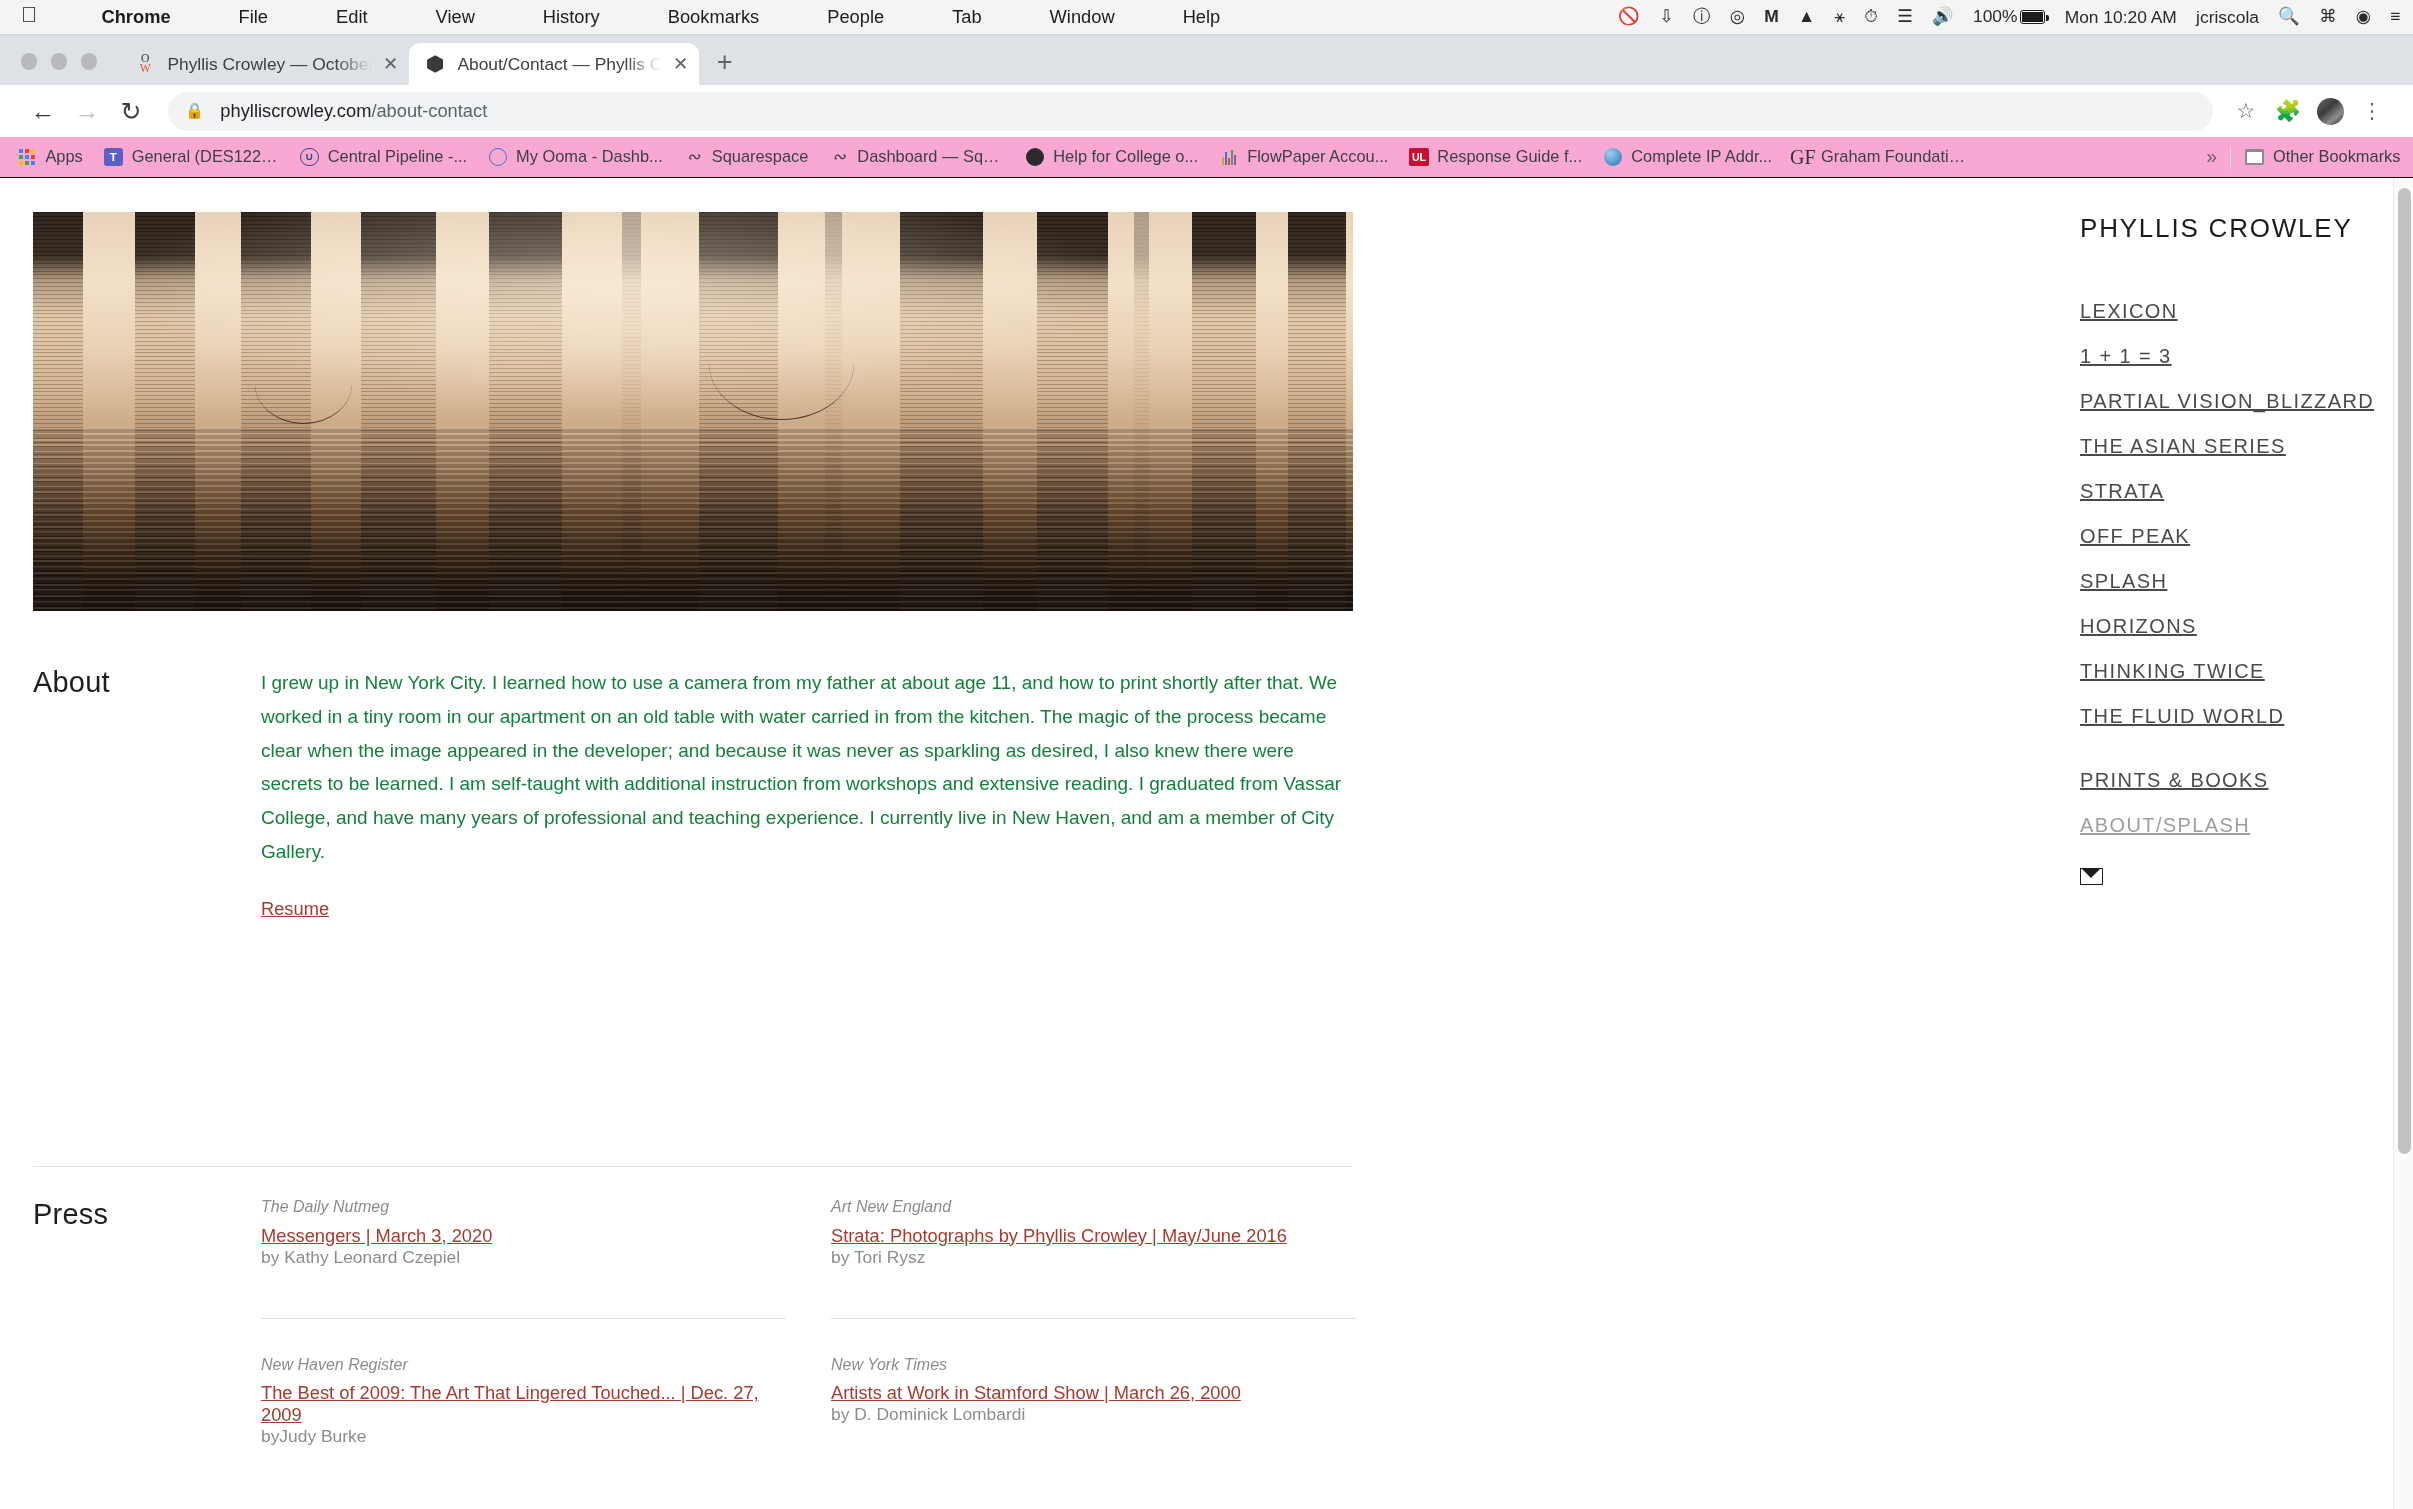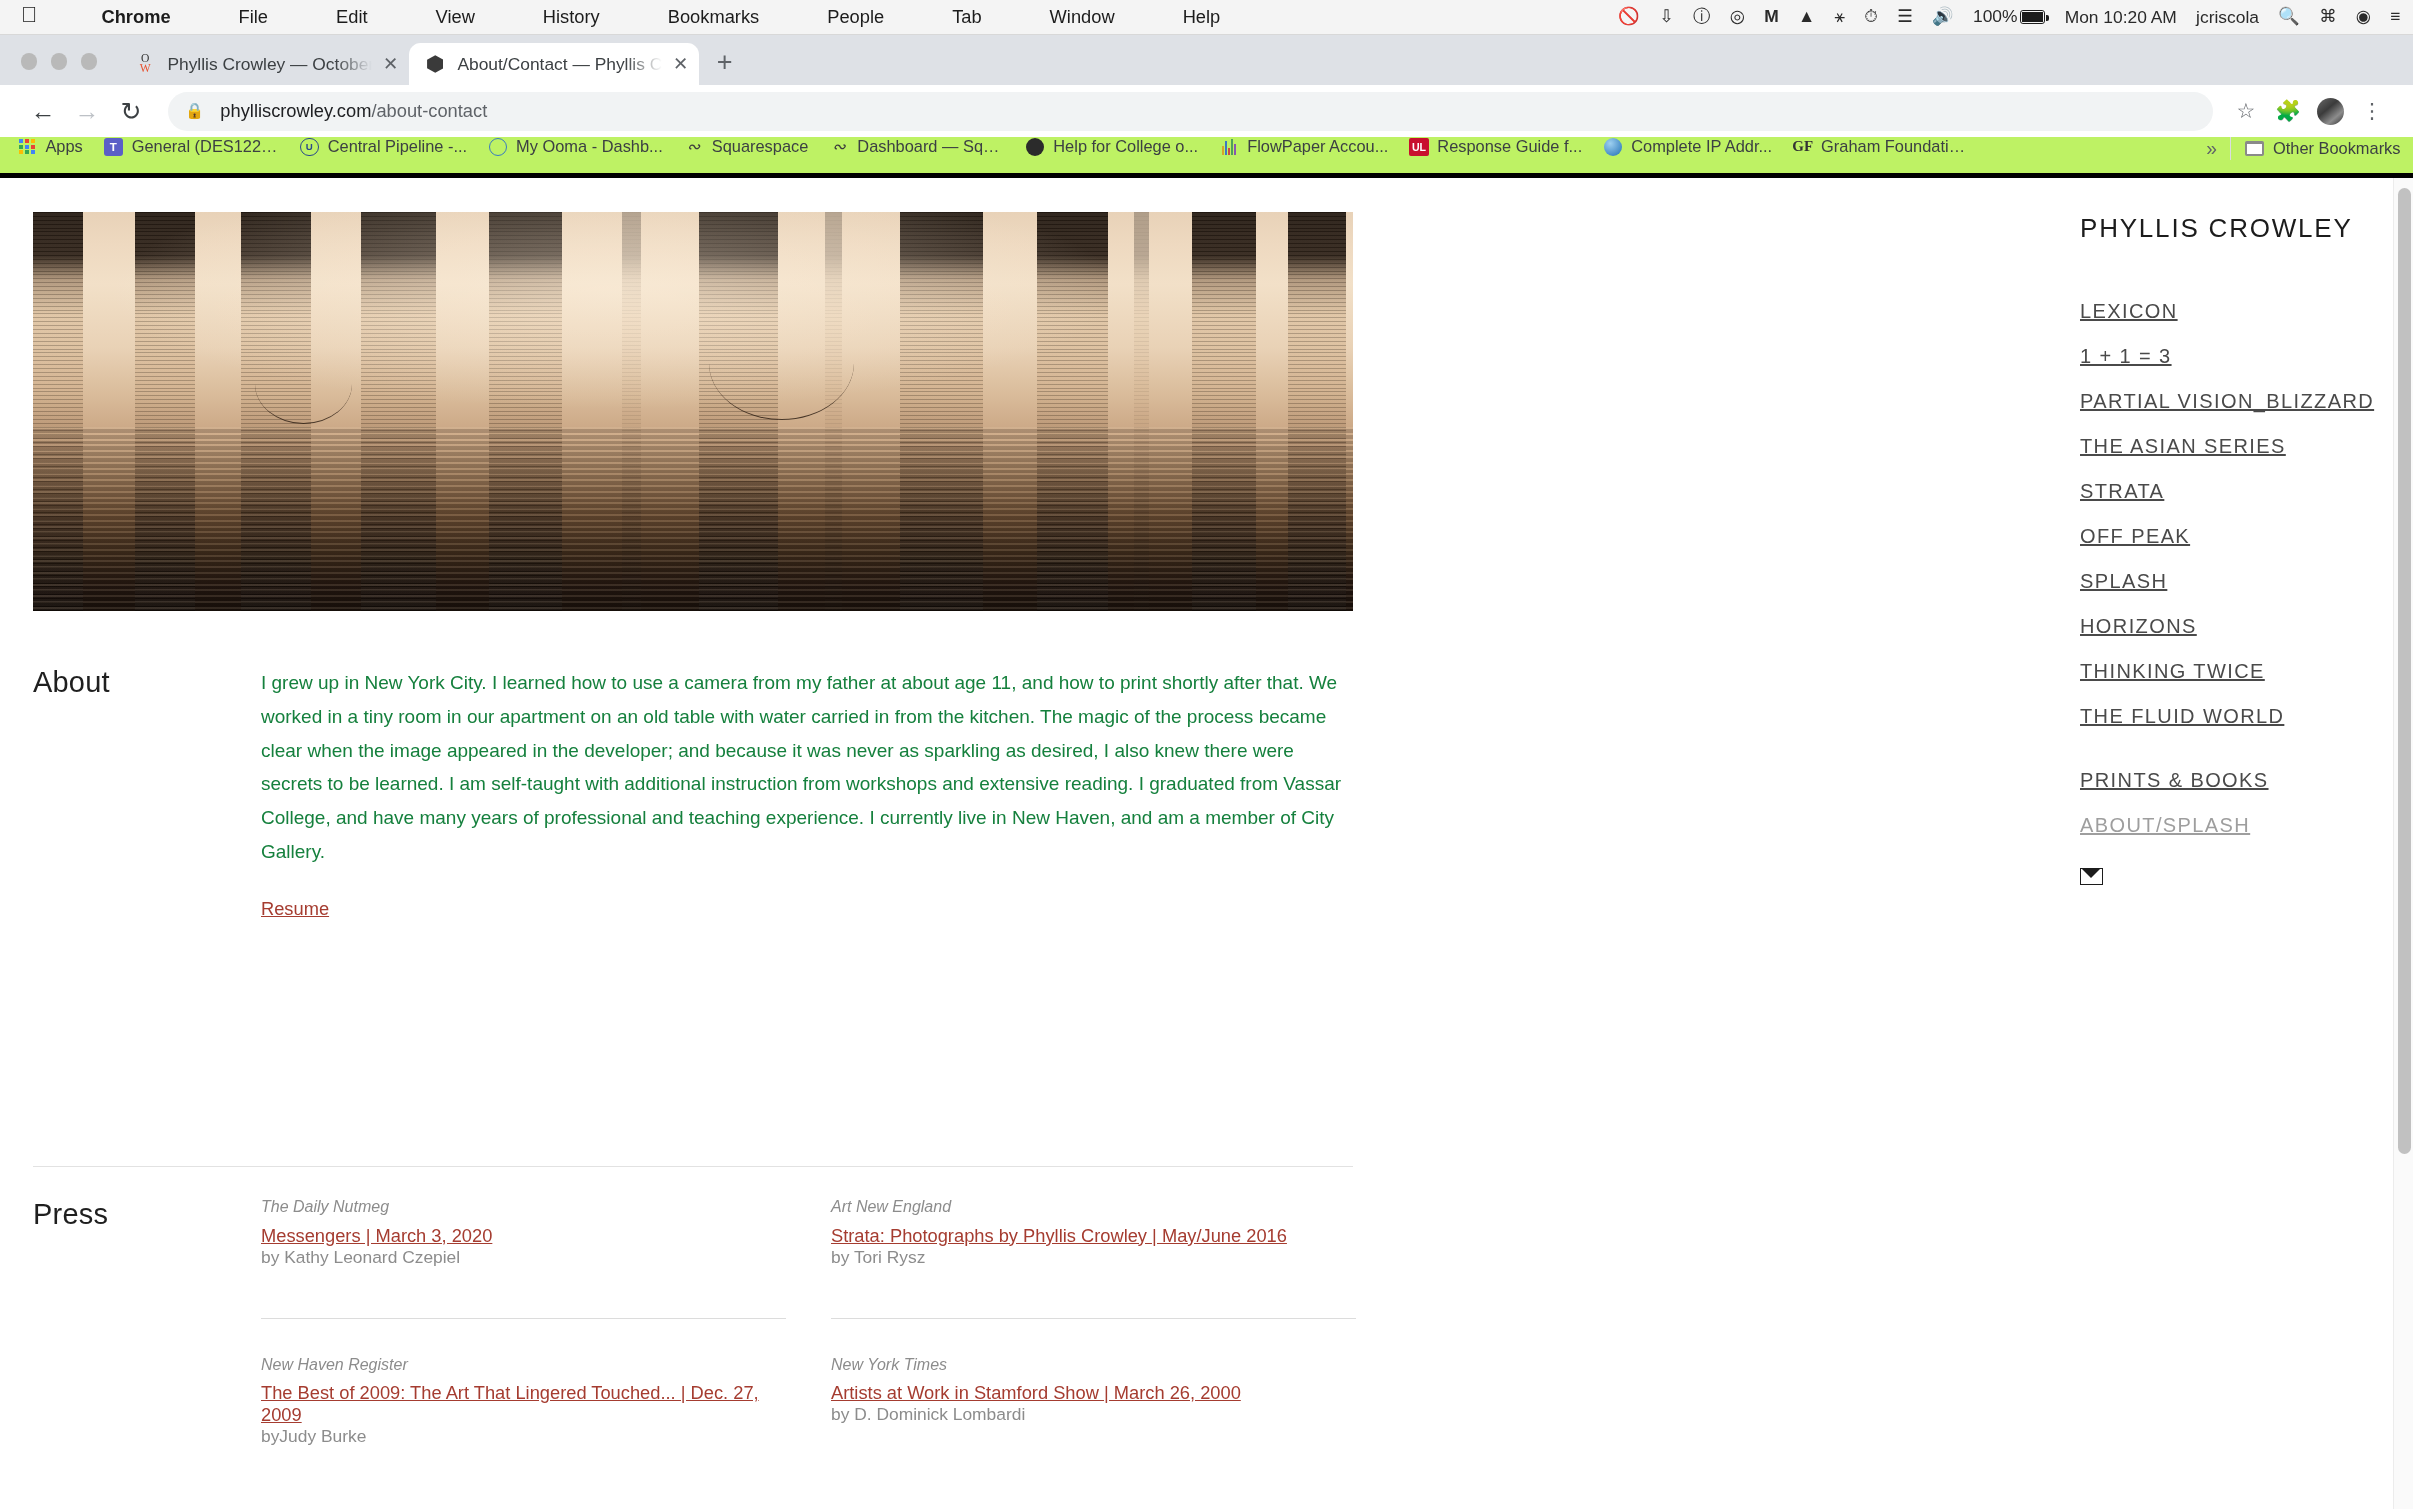--- a/index.html
+++ b/index.html
@@ -156,23 +156,23 @@
     font-size: 21px; color: #5f6368;
   }
   .avatar-img {
     width: 27px; height: 27px; border-radius: 50%;
     background: linear-gradient(140deg,#6b6b6b 0%,#3b3b3b 40%,#8d8d8d 70%,#2a2a2a 100%);
   }
 
   
   .bookmarks {
     height: 41px;
-    background: #bef264;
-    border-bottom: 5px solid #000000;
-    display: flex; align-items: flex-start;
+    background: #f9a8d4;
+    border-bottom: 1px solid #000000;
+    display: flex; align-items: center;
     padding: 0 13.5px 0 17.4px;
     font-size: 16.4px;
     color: #3c4043;
     position: relative;
   }
   .bm {
     display: flex; align-items: center;
     gap: 8.7px; margin-right: 21px;
     white-space: nowrap;
   }
@@ -191,21 +191,21 @@
     font-size:9.7px;display:flex;align-items:center;justify-content:center;font-weight:bold;}
   .ic-ooma{width:18.3px;height:18.3px;border-radius:50%;border:1.9px solid #3a7bbf;}
   .ic-sq{font-family:"Liberation Serif",serif;font-size:16.4px;color:#3d3d3d;font-style:italic;}
   .ic-globe{width:18.3px;height:18.3px;border-radius:50%;background:#2b2b2b;}
   .ic-flow{display:flex;align-items:flex-end;gap:1px;height:16.4px;}
   .ic-flow i{display:block;width:1.9px;}
   .ic-ul{width:21px;height:18.3px;background:#c8102e;color:#fff;font-size:10.6px;font-weight:bold;
     display:flex;align-items:center;justify-content:center;border-radius:1.9px;}
   .ic-ip{width:18.3px;height:18.3px;border-radius:50%;
     background:radial-gradient(circle at 35% 30%,#9ed0f0,#1f6fb5);}
-  .ic-gf{font-family:"Liberation Serif",serif;font-weight:bold;font-size:15px;color:#333;}
+  .ic-gf{font-family:"Liberation Serif",serif;font-weight:normal;font-size:20px;color:#333;}
   .ic-folder{width:19.3px;height:15.4px;background:#8a8a8a;border-radius:1.9px;position:relative;}
   .ic-folder:after{content:"";position:absolute;left:1.9px;top:2.9px;right:1.9px;bottom:1.9px;background:#fff;}
   .bm-right{position:absolute;right:13.5px;display:flex;align-items:center;gap:13.5px;}
   .chev{font-size:19.3px;color:#5f6368;}
   .bm-div{width:1px;height:23px;background:#dadce0;}
 
   
   .page {
     position: relative;
     height: calc(1509px - 35px - 50px - 52px - 41px);

